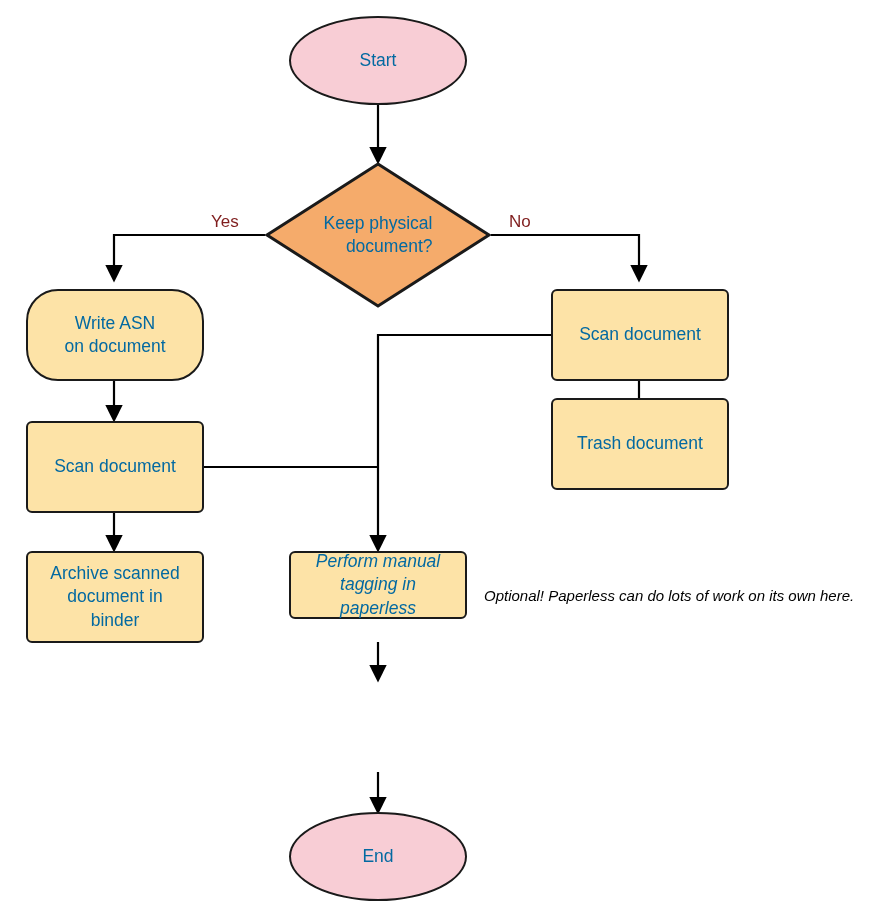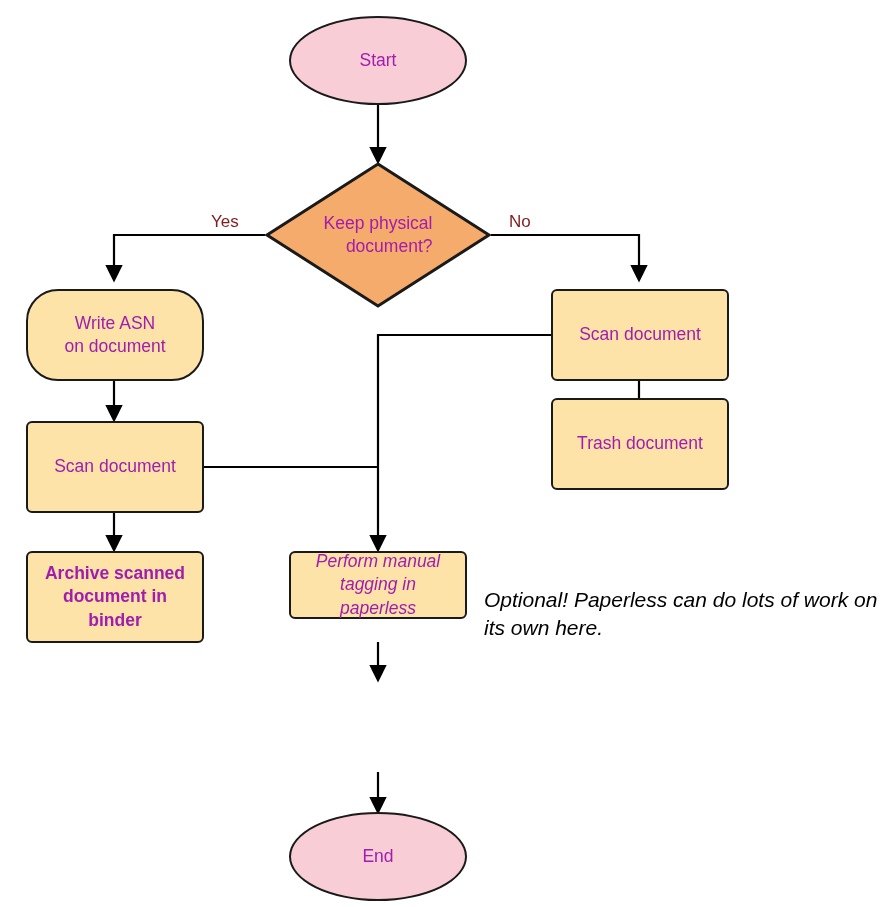--- a/index.html
+++ b/index.html
@@ -24,21 +24,21 @@
     width: 888px;
     height: 907px;
   }
   .node {
     position: absolute;
     box-sizing: border-box;
     display: flex;
     align-items: center;
     justify-content: center;
     text-align: center;
-    color: #a21caf;
+    color: #0369a1;
     font-size: 17.5px;
     line-height: 1.32;
     white-space: pre-line;
     z-index: 2;
   }
   .node.terminator {
     background: #f8cdd5;
     border: 2px solid #1a1a1a;
     border-radius: 50%;
   }
@@ -63,21 +63,21 @@
     z-index: 1;
   }
   .edge-label {
     position: absolute;
     font-size: 17px;
     color: #7f1d1d;
     z-index: 3;
   }
   .note {
     position: absolute;
-    font-size: 21px;
+    font-size: 15px;
     font-style: italic;
     color: #000000;
     line-height: 1.35;
     z-index: 3;
   }
 </style>
 </head>
 <body>
 
 <div id="canvas">
@@ -128,21 +128,21 @@
 
   <div class="node process" style="left:26px; top:289px; width:178px; height:92px;border-radius:32px;">
     <span>Write ASN
 on document</span>
   </div>
 
   <div class="node process" style="left:26px; top:421px; width:178px; height:92px;">
     <span>Scan document</span>
   </div>
 
-  <div class="node process" style="left:26px; top:551px; width:178px; height:92px;font-weight:bold;">
+  <div class="node process" style="left:26px; top:551px; width:178px; height:92px;">
     <span>Archive scanned
 document in
 binder</span>
   </div>
 
   <div class="node process" style="left:551px; top:289px; width:178px; height:92px;">
     <span>Scan document</span>
   </div>
 
   <div class="node process" style="left:551px; top:398px; width:178px; height:92px;">

